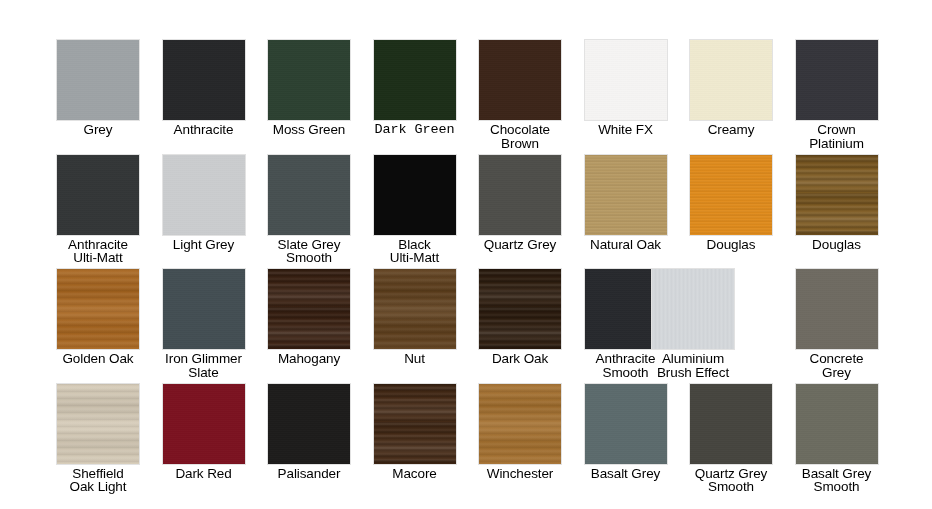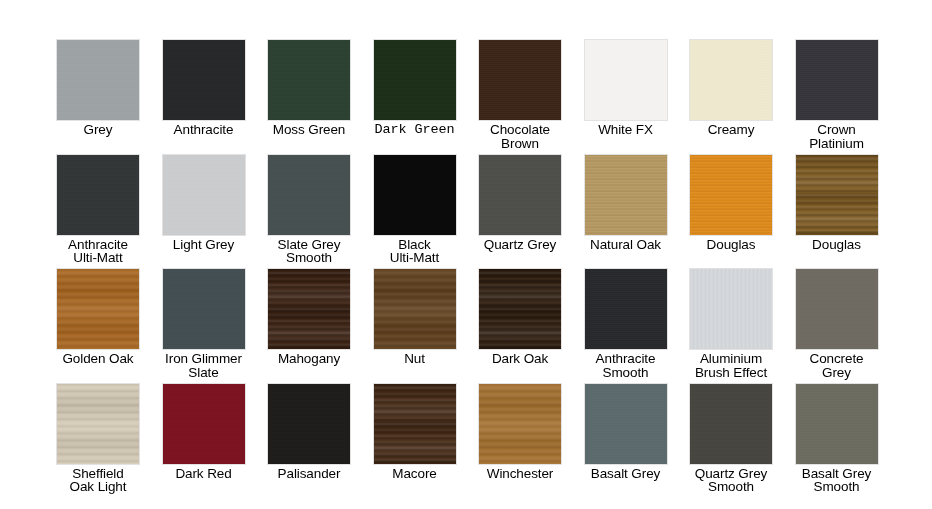--- a/index.html
+++ b/index.html
@@ -263,21 +263,21 @@
       </div>
       <div class="swatch-label">Dark Oak</div>
     </div>
     <div class="swatch-cell" style="left: 572.5px; top: 268px;">
       <div class="swatch-chip" style="background-color: rgb(38, 40, 44);">
         <div class="grain grain-matte"></div>
       </div>
       <div class="swatch-label">Anthracite
 Smooth</div>
     </div>
-    <div class="swatch-cell" style="left: 678px; top: 268px;">
+    <div class="swatch-cell" style="left: 640px; top: 268px;">
       <div class="swatch-chip" style="background-color: rgb(210, 214, 218);">
         <div class="grain grain-brushed"></div>
       </div>
       <div class="swatch-label">Aluminium
 Brush Effect</div>
     </div>
     <div class="swatch-cell" style="left: 783.5px; top: 268px;">
       <div class="swatch-chip" style="background-color: rgb(110, 106, 97);">
         <div class="grain grain-matte"></div>
       </div>

